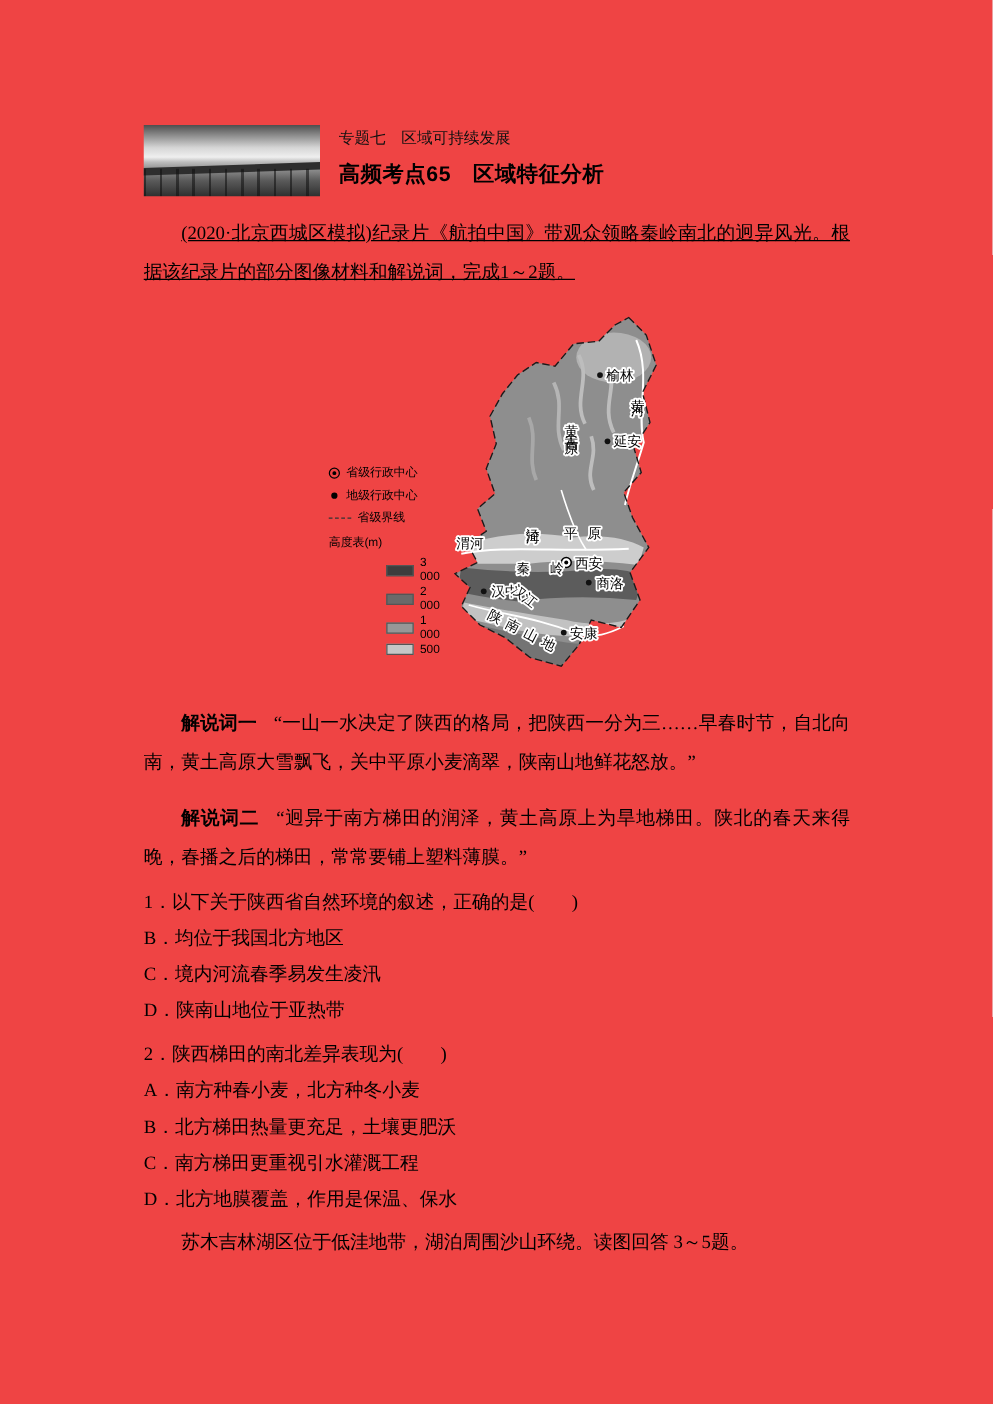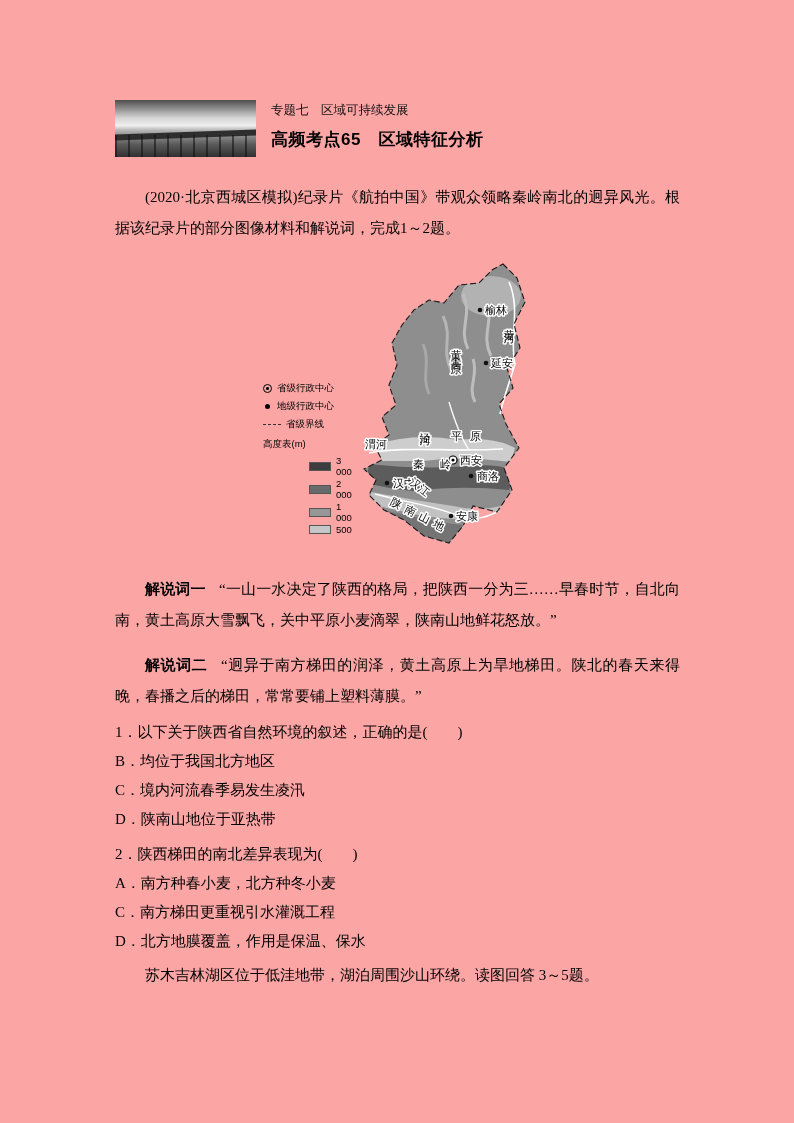--- a/index.html
+++ b/index.html
@@ -1,19 +1,19 @@
 <!DOCTYPE html>
 <html><head>
 <meta charset="utf-8">
 <style>
   * { box-sizing: border-box; }
   html,body { margin:0; padding:0; background:#e9e9e9; }
   body { width:794px; }
   .page {
-    width:794px; height:1123px; background:#fca5a5; position:relative; overflow:hidden;
+    width:794px; height:1123px; background:#ef4444; position:relative; overflow:hidden;
     font-family:"Liberation Serif", serif; color:#000;
   }
   .content { padding:100px 114px 0 115px; }
 
   
   .header { display:flex; align-items:flex-start; gap:15px; }
   .header-photo {
     width:141px; height:57px; position:relative; overflow:hidden; flex:0 0 auto;
     background:linear-gradient(180deg,#4e4e4e 0%,#8a8a8a 14%,#d6d6d6 32%,#efefef 45%,#bdbdbd 52%,#8f8f8f 62%,#5a5a5a 78%,#303030 100%);
   }
@@ -24,21 +24,21 @@
   .header-photo::after {
     content:""; position:absolute; left:0; right:0; top:62%; bottom:0; opacity:.65;
     background:repeating-linear-gradient(90deg, rgba(15,15,15,.85) 0 2px, transparent 2px 13px);
   }
   .header-text { padding-top:2px; }
   .topic { font-family:"Liberation Sans", sans-serif; font-size:12.5px; color:#111; }
   .title { font-family:"Liberation Sans", sans-serif; font-size:17px; font-weight:700; margin-top:9px; letter-spacing:.5px; }
 
   
   .para { font-size:15px; line-height:31px; text-align:justify; margin:0; text-indent:2em; }
-  .intro { margin-top:25px; }
+  .intro { margin-top:15px;text-decoration:underline; }
   .narr { margin-top:13px; }
   .narr-label { font-family:"Liberation Sans", sans-serif; font-weight:700; margin-right:0.9em; }
 
   
   .map-wrap { width:312px; height:306px; position:relative; margin:10px 0 6px 148px; }
   .map-svg { position:absolute; inset:0; }
   .map-label {
     font-family:"Liberation Sans", sans-serif; font-size:11px; fill:#000;
     paint-order:stroke; stroke:#ffffff; stroke-width:3px; stroke-linejoin:round;
   }
@@ -185,20 +185,21 @@
     <div class="qblock">
       <p class="qline">1．以下关于陕西省自然环境的叙述，正确的是(　　)</p>
       <p class="qline">B．均位于我国北方地区</p>
       <p class="qline">C．境内河流春季易发生凌汛</p>
       <p class="qline">D．陕南山地位于亚热带</p>
     </div>
 
     <div class="qblock">
       <p class="qline">2．陕西梯田的南北差异表现为(　　)</p>
       <p class="qline">A．南方种春小麦，北方种冬小麦</p>
+      <p class="qline">B．北方梯田热量更充足，土壤更肥沃</p>
       <p class="qline">C．南方梯田更重视引水灌溉工程</p>
       <p class="qline">D．北方地膜覆盖，作用是保温、保水</p>
     </div>
 
     <p class="para closing">苏木吉林湖区位于低洼地带，湖泊周围沙山环绕。读图回答 3～5题。</p>
 
   </div>
 </div>
 
 </body></html>

